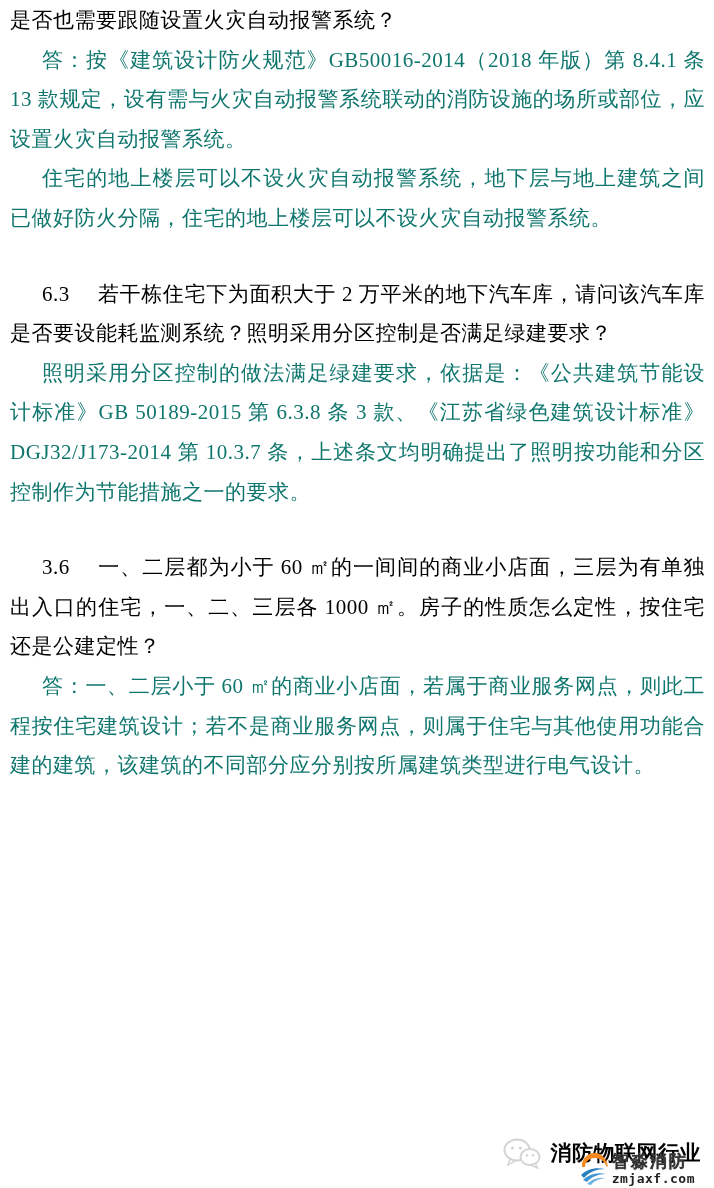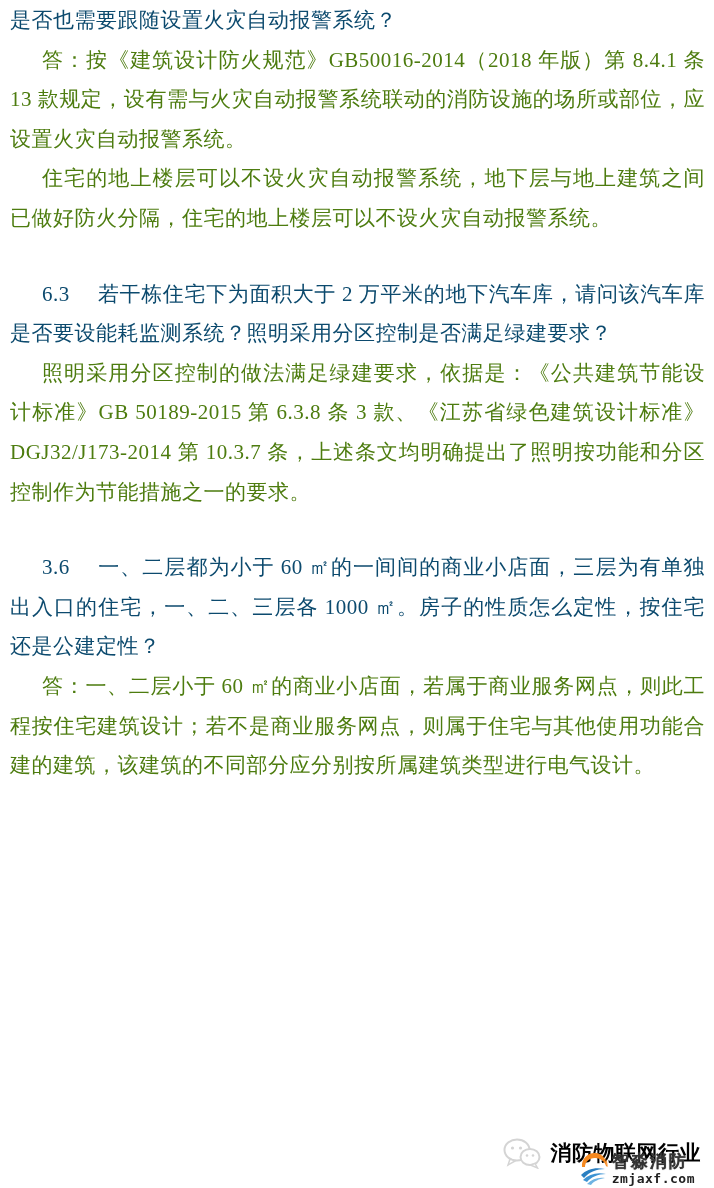--- a/index.html
+++ b/index.html
@@ -22,25 +22,25 @@
     left: 10px;
     right: 9px;
     padding-top: 1px;
   }
   .para {
     font-size: 21px;
     line-height: 39.6px;
     text-align: justify;
     text-indent: 32px;
     letter-spacing: 0.5px;
-    color: #0c4a6e;
+    color: #000000;
     margin: 0;
   }
   .para.no-indent { text-indent: 0; }
-  .para.red { color: #4d7c0f; }
+  .para.red { color: #0f766e; }
   .para.section-gap { margin-top: 36px; }
   .qnum { margin-right: 28px; margin-top: 20px; }
 
   
   .page-number {
     position: absolute;
     left: 0;
     right: 0;
     bottom: 13px;
     text-align: center;

